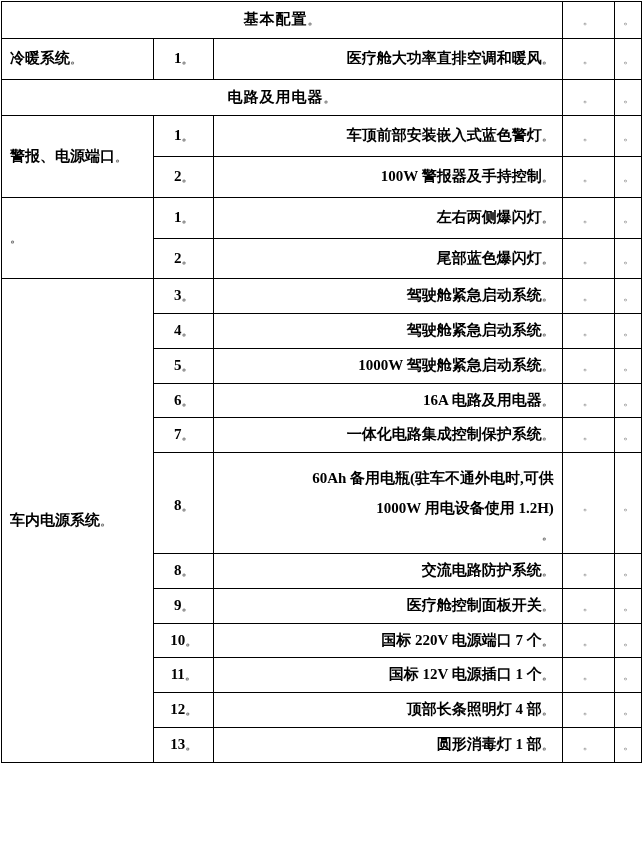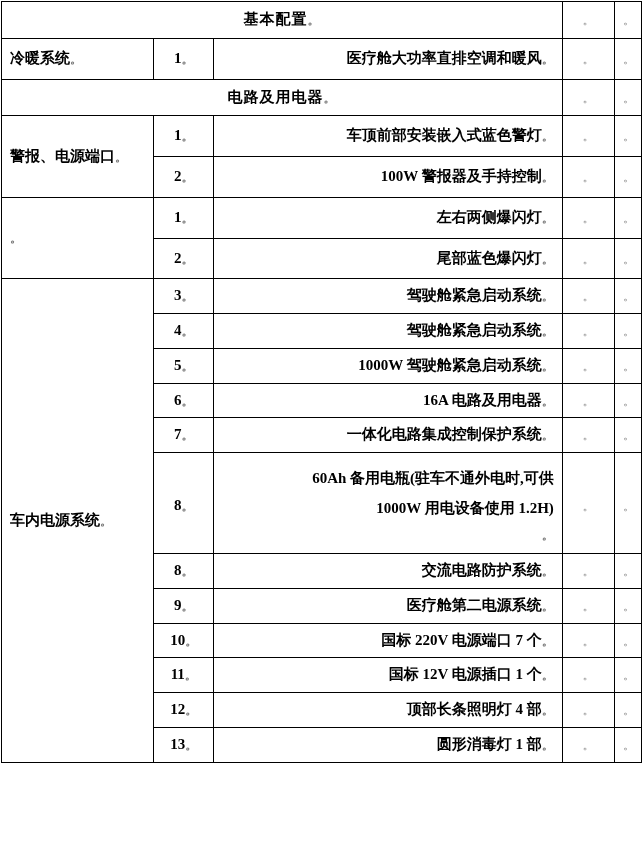--- a/index.html
+++ b/index.html
@@ -313,21 +313,21 @@
         </td>
         <td class="note">
           <div class="cell-pad"><span class="mark">。</span></div>
         </td>
       </tr>
       <tr>
         <td class="num">
           <div class="cell-pad"><span>9</span><span class="mark">。</span></div>
         </td>
         <td class="desc">
-          <div class="cell-pad"><span>医疗舱第二电源系统</span><span class="mark">。</span></div>
+          <div class="cell-pad"><span>医疗舱控制面板开关</span><span class="mark">。</span></div>
         </td>
         <td class="qty">
           <div class="cell-pad"><span class="mark">。</span></div>
         </td>
         <td class="note">
           <div class="cell-pad"><span class="mark">。</span></div>
         </td>
       </tr>
       <tr>
         <td class="num">

